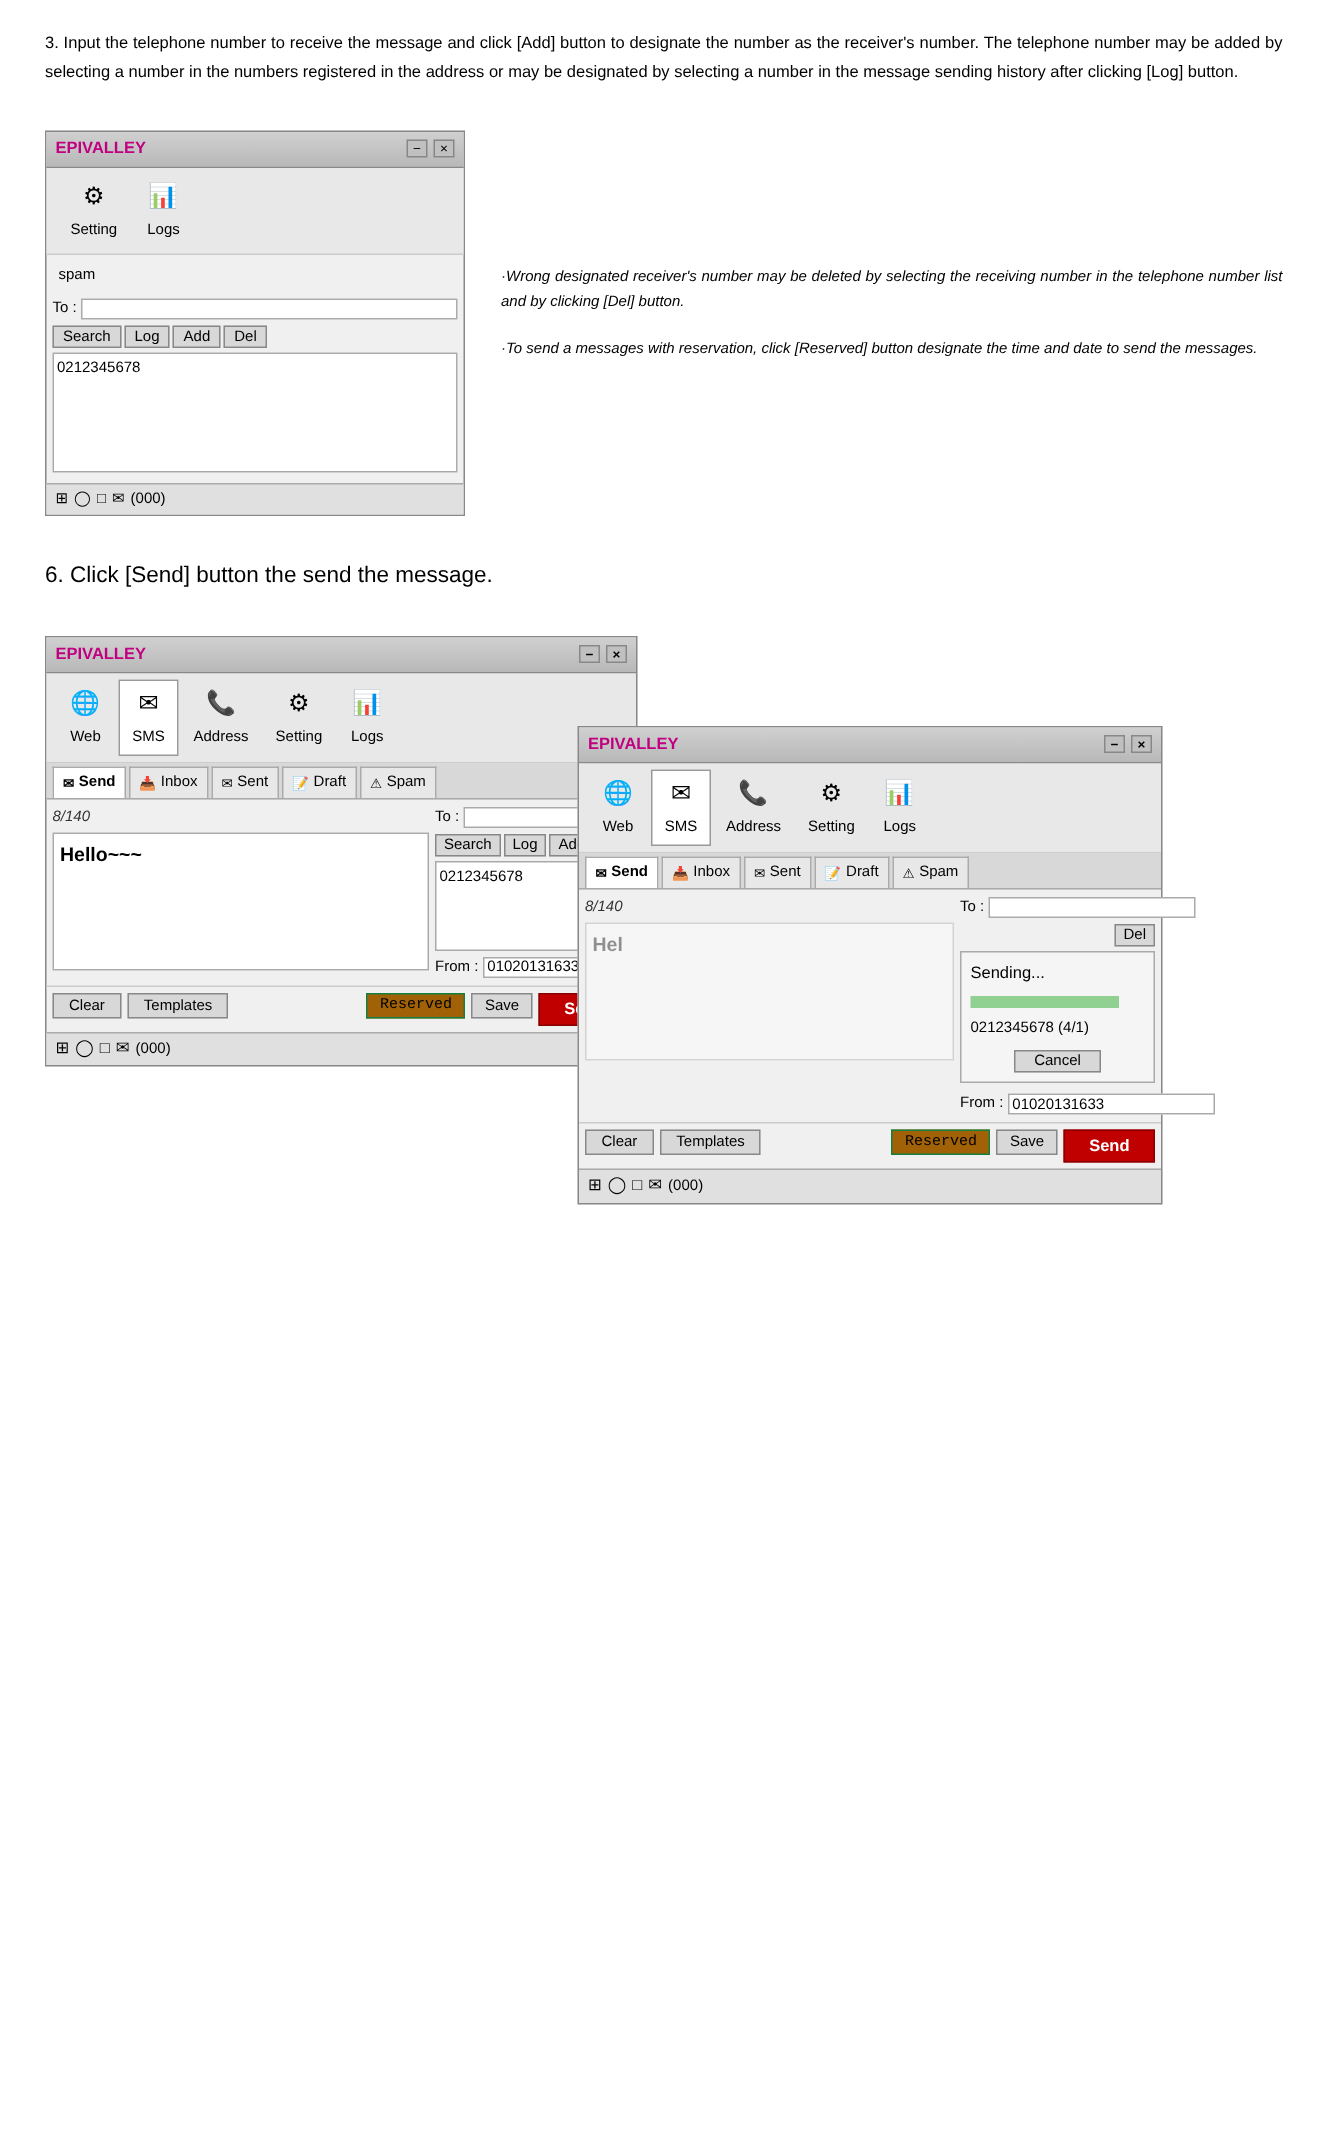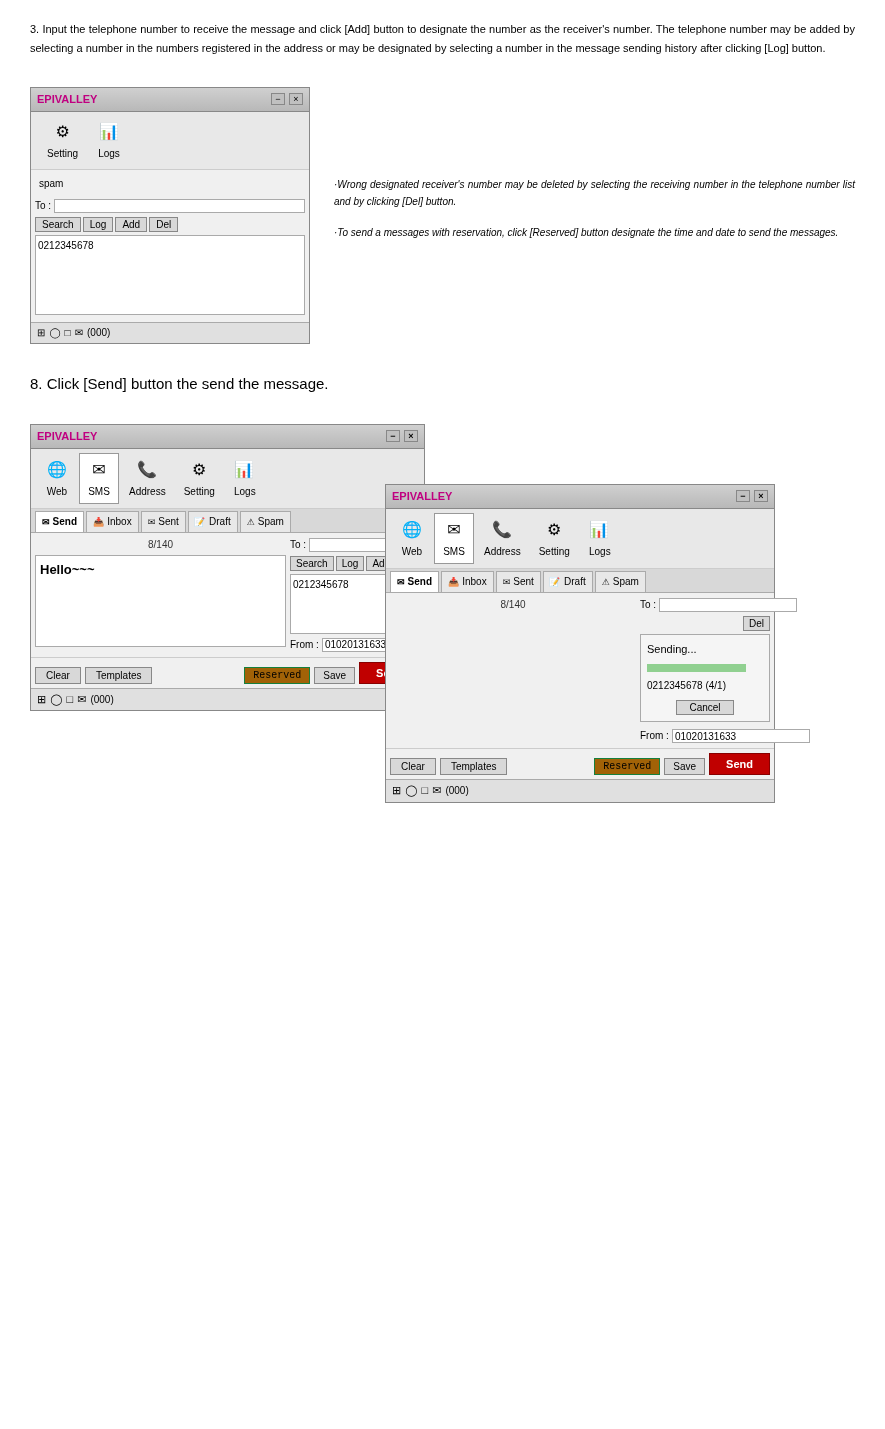--- a/index.html
+++ b/index.html
@@ -137,21 +137,22 @@
       padding: 4px;
     }
     .msg-left {
       flex: 1;
       margin-right: 4px;
     }
     .msg-counter {
       font-size: 10px;
       color: #333;
       margin-bottom: 2px;
-      text-align: center;
+      text-align: left;
+      font-style: italic;
     }
     .msg-textarea {
       background: #fff;
       border: 1px solid #aaa;
       width: 100%;
       height: 92px;
       padding: 4px;
       font-size: 13px;
       font-weight: bold;
       color: #000;
@@ -205,21 +206,21 @@
     .from-input {
       flex: 1;
       height: 14px;
       border: 1px solid #aaa;
       background: #fff;
       font-size: 10px;
       padding: 1px 2px;
     }
     .compose-bottom {
       display: flex;
-      align-items: flex-end;
+      align-items: flex-start;
       gap: 4px;
       padding: 4px;
       border-top: 1px solid #ccc;
     }
     .btn-clear {
       border: 1px solid #888;
       background: #d8d8d8;
       padding: 2px 10px;
       font-size: 10px;
       cursor: pointer;
@@ -453,21 +454,21 @@
     </div>
   </div>
 
   <div class="notes-col">
     <p>·Wrong designated receiver's number may be deleted by selecting the receiving number in the telephone number list and by clicking [Del] button.</p>
     <p>·To send a messages with reservation, click [Reserved] button designate the time and date to send the messages.</p>
   </div>
 </div>
 
 <div class="section">
-  <p class="section-heading">8. Click [Send] button the send the message.</p>
+  <p class="section-heading">6. Click [Send] button the send the message.</p>
 </div>
 
 <div class="bottom-screenshots">
 
   <div class="win" style="width:395px; z-index:1; position:relative;">
     <div class="win-titlebar">
       <span class="logo-text">EPIVALLEY</span>
       <div class="win-controls">
         <div class="win-btn">−</div>
         <div class="win-btn">×</div>
@@ -609,20 +610,21 @@
         </div>
         <div class="tab">
           <span class="tab-icon">⚠</span>
           <span>Spam</span>
         </div>
       </div>
       <div style="position:relative;">
         <div class="compose-area">
           <div class="msg-left">
             <div class="msg-counter">8/140</div>
+            <div class="msg-textarea" style="opacity:0.4;">Hel</div>
           </div>
           <div class="msg-right">
             <div class="to-row">
               <span class="to-label">To :</span>
               <input class="to-input" type="text" value="" style="">
             </div>
             <div class="btn-row">
               <button class="small-btn" style="margin-left:auto;">Del</button>
             </div>
 

